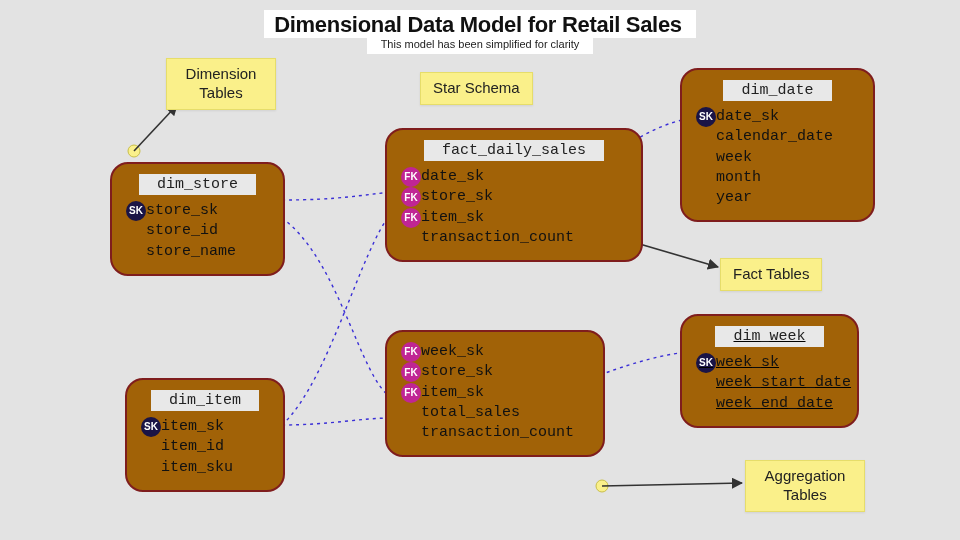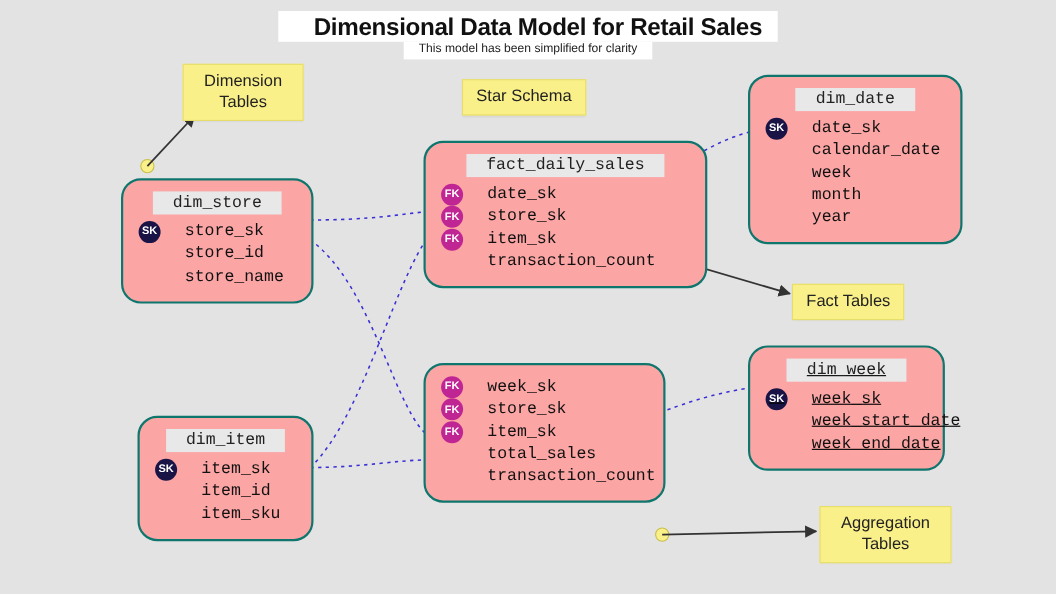--- a/index.html
+++ b/index.html
@@ -11,21 +11,21 @@
   }
   .header {
     position: absolute;
     top: 10px;
     left: 0; right: 0;
     text-align: center;
   }
   .title {
     display: inline-block;
     background: #fff;
-    padding: 2px 14px 0 32px;
+    padding: 2px 14px 0 10px;
     font-weight: 800;
     font-size: 22px;
     color: #111;
     letter-spacing: -0.3px;
   }
   .subtitle {
     display: block;
     background: #fff;
     margin: 0 auto;
     width: fit-content;
@@ -39,22 +39,22 @@
     border: 1px solid #e6dd6a;
     padding: 6px 12px;
     font-size: 15px;
     color: #222;
     line-height: 1.25;
     text-align: center;
     box-shadow: 0 1px 2px rgba(0,0,0,0.08);
   }
   .table-box {
     position: absolute;
-    background: #fca5a5;
-    border: 2px solid #0f766e;
+    background: #a16207;
+    border: 2px solid #7f1d1d;
     border-radius: 18px;
     padding: 10px 14px 12px 14px;
   }
   .table-name {
     background: #e8e8e8;
     font-family: "Consolas","Courier New",monospace;
     font-size: 15px;
     color: #222;
     padding: 2px 18px;
     margin: 0 auto 6px auto;
@@ -63,21 +63,21 @@
     width: fit-content;
   }
   .cols { list-style: none; }
   .cols li {
     font-family: "Consolas","Courier New",monospace;
     font-size: 15px;
     color: #111;
     line-height: 1.35;
     display: flex;
     align-items: center;
-    gap: 22px;
+    gap: 0;
   }
   .badge {
     display: inline-flex;
     align-items: center;
     justify-content: center;
     width: 20px; height: 20px;
     border-radius: 50%;
     font-size: 10px;
     font-weight: 700;
     color: #fff;

